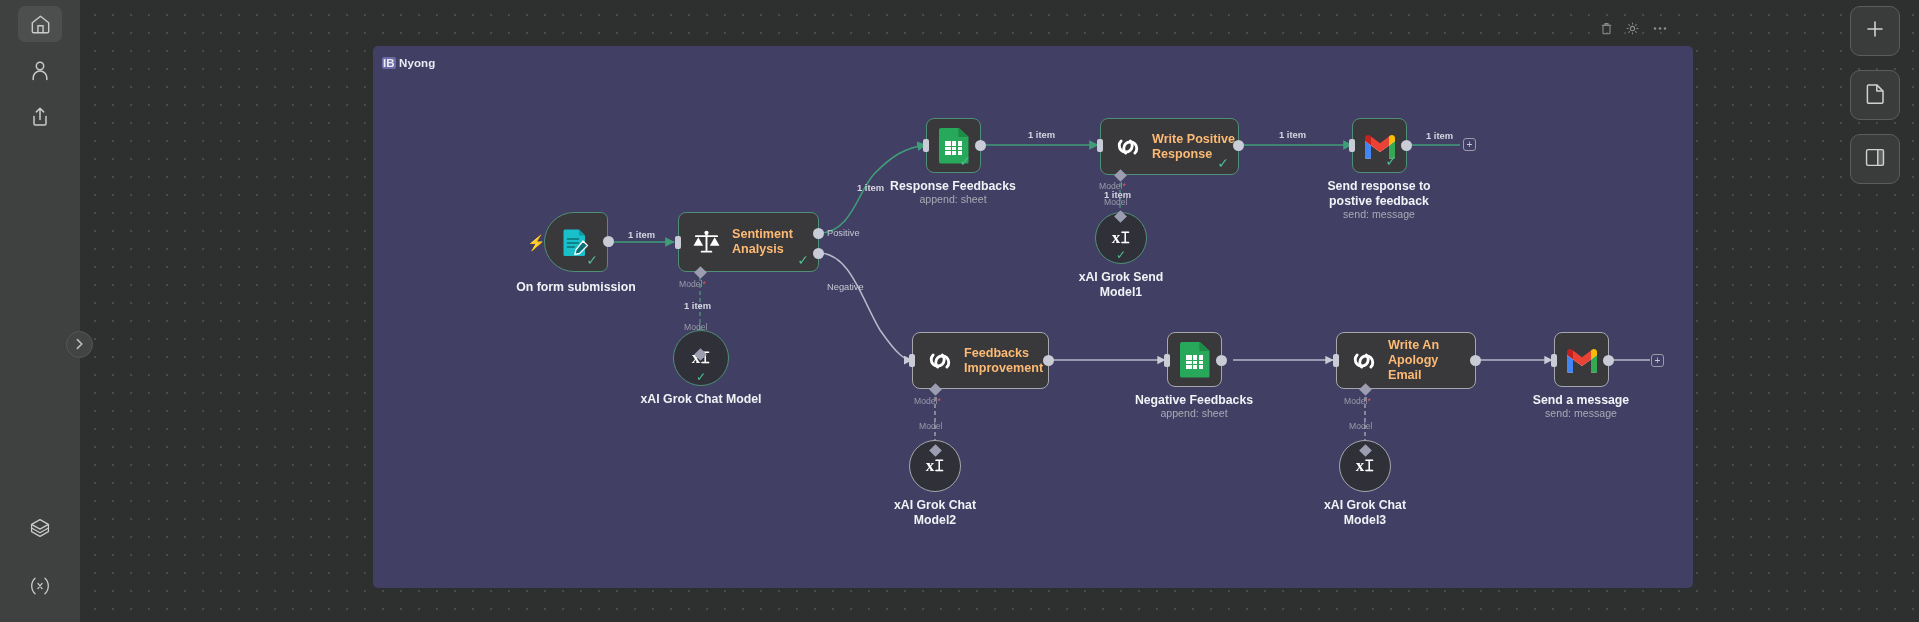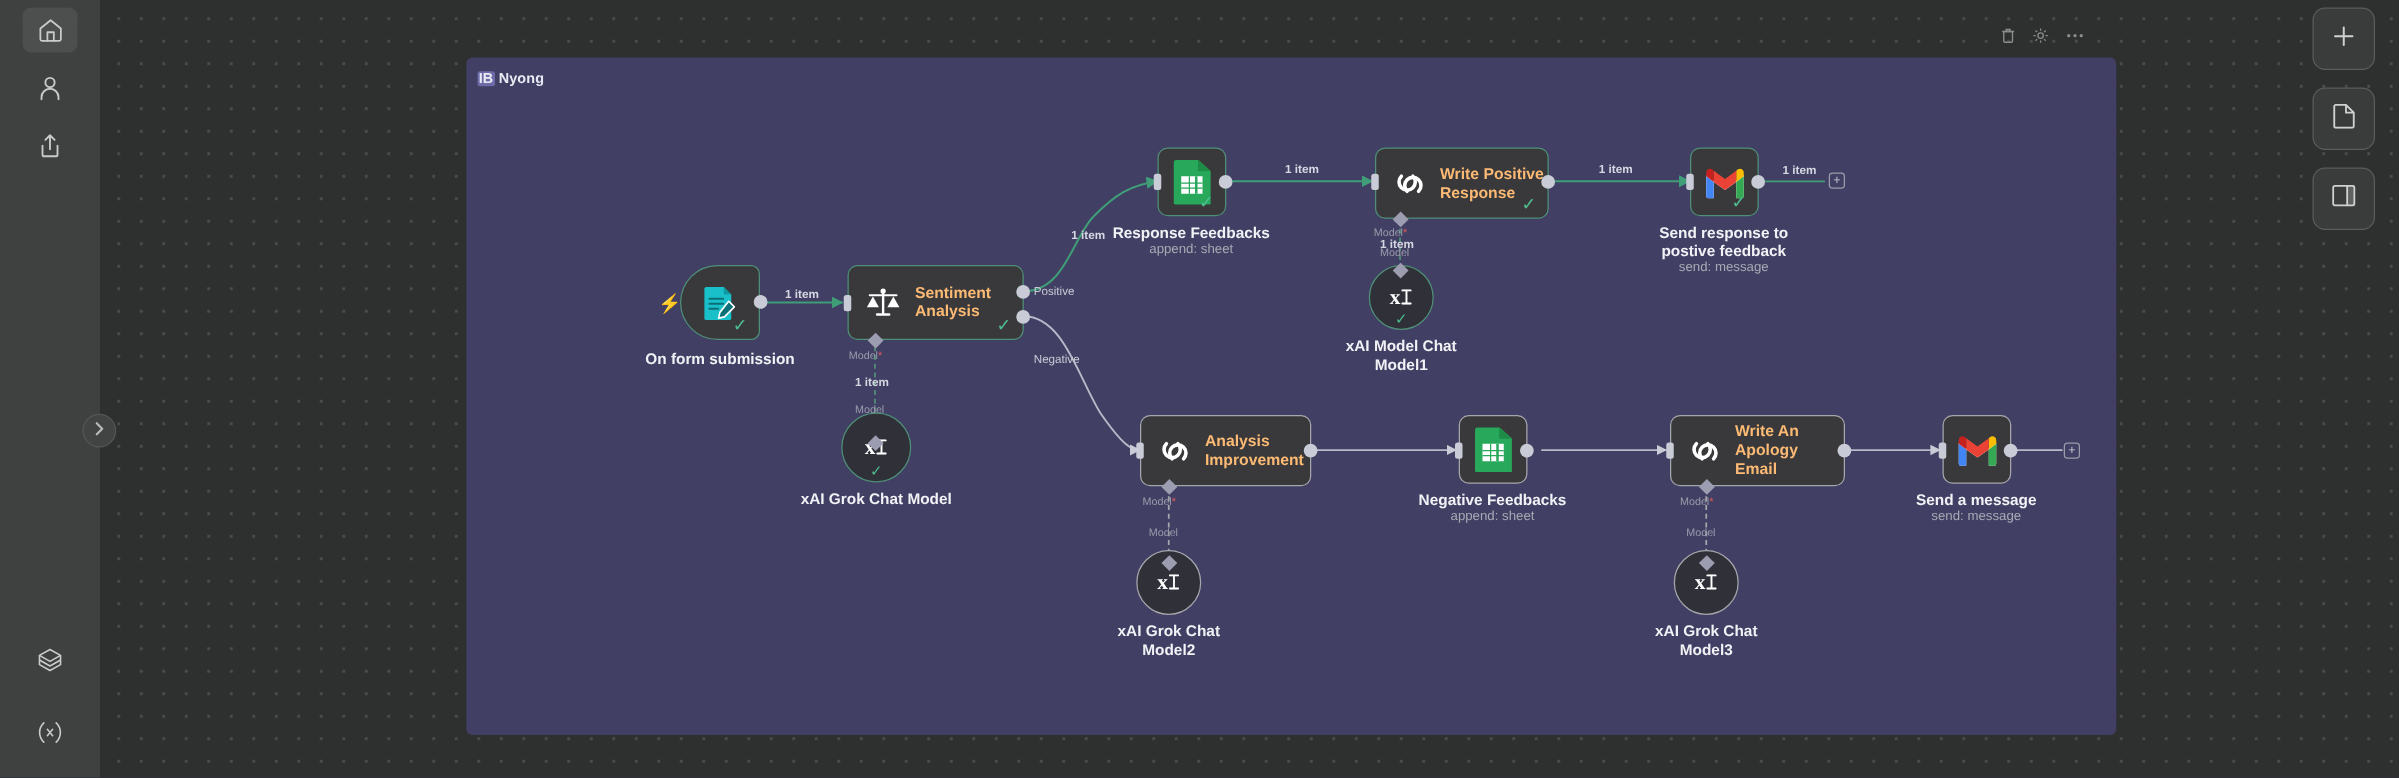--- a/index.html
+++ b/index.html
@@ -338,21 +338,21 @@
       <span class="conn-lbl" style="left:1019px; top:181px;"><span>Model</span><span class="req">*</span></span>
       <span class="edge-lbl" style="left:1024px; top:189px;">1 item</span>
       <span class="conn-lbl" style="left:1024px; top:197px;">Model</span>
       <span class="port-diamond" style="left:1036px; top:212px;"></span>
 
       <div class="node" style="left:1015px; top:212px;">
         <div class="cnode" style="width:52px;height:52px;">
           <span class="xai">x𝙸</span>
           <span class="check">✓</span>
         </div>
-        <div class="nlabel" style="top:58px; left:26px; width:120px; white-space:normal;"><span>xAI Model Chat Model1</span></div>
+        <div class="nlabel" style="top:58px; left:26px; width:120px; white-space:normal;"><span>xAI Grok Send Model1</span></div>
       </div>
 
       <div class="node" style="left:1272px; top:118px;">
         <div class="nbox" style="width:55px;height:55px; justify-content:center;">
           <div class="gmail">
             <svg width="34" height="26" viewBox="0 0 34 26">
               <path d="M2 24V7l15 11L32 7v17a1.6 1.6 0 0 1-1.6 1.6h-4.4V12.5L17 19l-9-6.5v13.1H3.6A1.6 1.6 0 0 1 2 24z" fill="#ffffff"></path>
               <path d="M3.6 25.6H8V12.5L2 8v16a1.6 1.6 0 0 0 1.6 1.6z" fill="#4285f4"></path>
               <path d="M26 25.6h4.4A1.6 1.6 0 0 0 32 24V8l-6 4.5z" fill="#34a853"></path>
               <path d="M32 8V5.1c0-2.5-2.9-4-4.9-2.5L26 3.6v8.9z" fill="#fbbc04"></path>
@@ -372,21 +372,21 @@
       <span class="plusbtn" style="left:1383px; top:138px;">+</span>
 
       <div class="node" style="left:832px; top:332px;">
         <div class="nbox gray" style="width:137px;height:57px; padding-left:13px; gap:10px;">
           <div class="nicon">
             <svg width="28" height="26" viewBox="0 0 30 28" fill="none" stroke="#fff" stroke-width="3.1" stroke-linecap="round">
               <path d="M17.5 7.5a7 7 0 0 1 0 9.9 7 7 0 0 1-9.9 0 7 7 0 0 1 0-9.9"></path>
               <path d="M12.5 20.5a7 7 0 0 1 0-9.9 7 7 0 0 1 9.9 0 7 7 0 0 1 0 9.9"></path>
             </svg>
           </div>
-          <div class="ntitle" style="width:82px;">Analysis Improvement</div>
+          <div class="ntitle" style="width:82px;">Feedbacks Improvement</div>
         </div>
       </div>
       <span class="port-in" style="left:829px; top:354px;"></span>
       <span class="port" style="left:963px; top:355px;"></span>
       <span class="port-diamond" style="left:851px; top:385px;"></span>
       <span class="conn-lbl" style="left:834px; top:396px;"><span>Model</span><span class="req">*</span></span>
       <span class="conn-lbl" style="left:839px; top:421px;">Model</span>
       <span class="port-diamond" style="left:851px; top:446px;"></span>
 
       <div class="node" style="left:829px; top:440px;">

